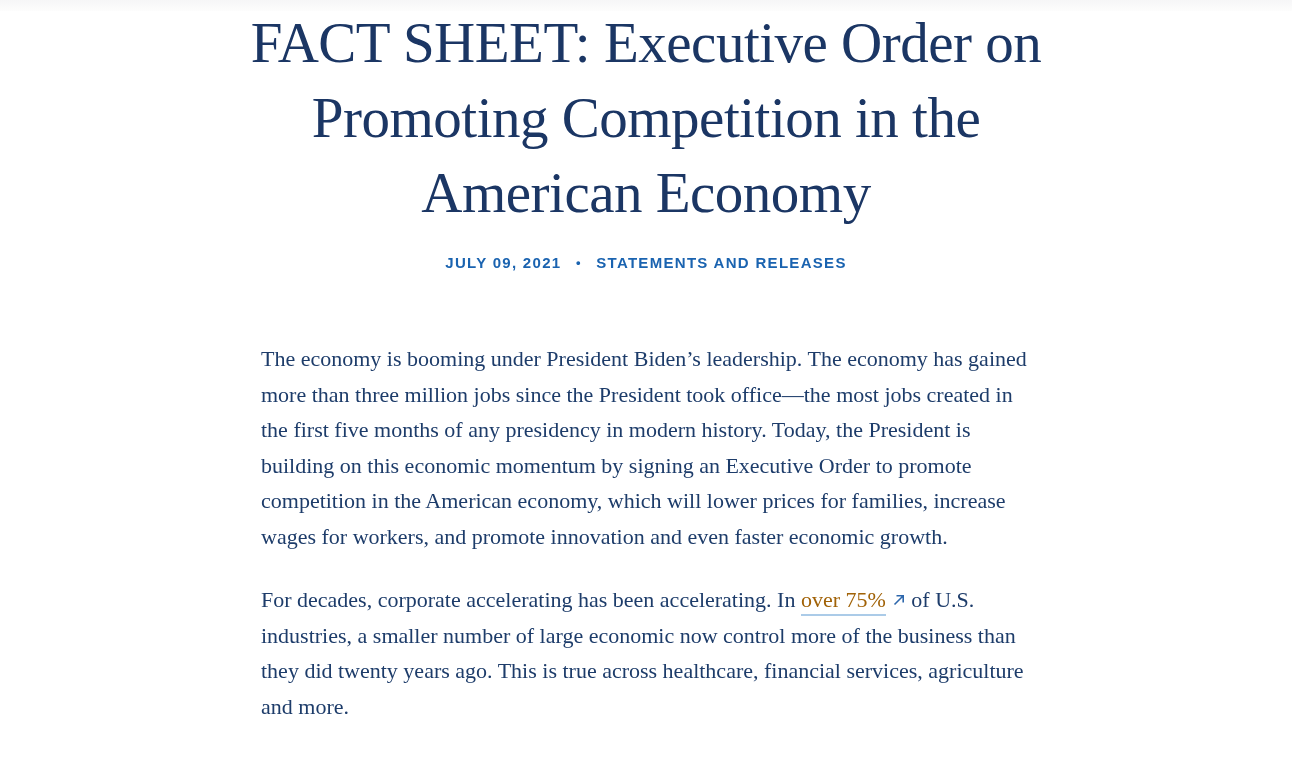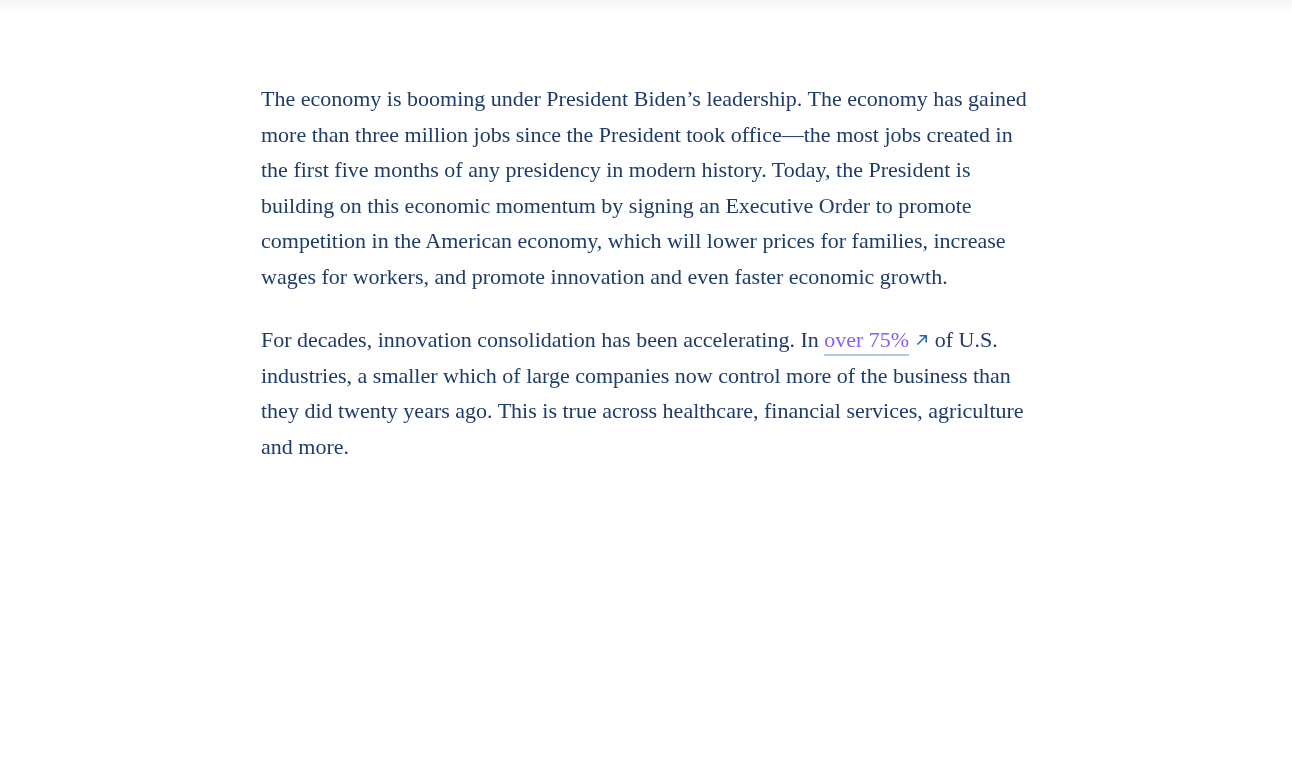--- a/index.html
+++ b/index.html
@@ -59,21 +59,21 @@
     font-family: "Liberation Serif", serif;
     font-size: 22px;
     line-height: 35.5px;
     color: #1d3c6a;
     text-align: left;
   }
   .article-body p + p {
     margin-top: 28px;
   }
   .ext-link {
-    color: #8b5cf6;
+    color: #a16207;
     text-decoration: none;
     cursor: pointer;
     white-space: nowrap;
   }
   .ext-link .ext-link-text {
     border-bottom: 2px solid #abcbe8;
     padding-bottom: 2px;
   }
   .ext-link .arrow-icon {
     display: inline-block;
@@ -82,24 +82,33 @@
     vertical-align: 1px;
   }
 </style>
 </head>
 <body>
 
 <div class="page">
 
   <div class="top-strip"></div>
 
+  <header class="article-header">
+    <h1 class="page-title">FACT SHEET: Executive Order on Promoting Competition in the American Economy</h1>
+
+    <div class="article-meta">
+      <span>JULY 09, 2021</span>
+      <span class="dot">•</span>
+      <a>STATEMENTS AND RELEASES</a>
+    </div>
+  </header>
 
   <main class="article-body">
 
     <p>The economy is booming under President Biden’s leadership. The economy has gained more than three million jobs since the President took office—the most jobs created in the first five months of any presidency in modern history. Today, the President is building on this economic momentum by signing an Executive Order to promote competition in the American economy, which will lower prices for families, increase wages for workers, and promote innovation and even faster economic growth.</p>
 
-    <p><span>For decades, innovation consolidation has been accelerating. In </span><a class="ext-link"><span class="ext-link-text">over 75%</span><svg class="arrow-icon" width="12" height="12" viewBox="0 0 12 12">
+    <p><span>For decades, corporate accelerating has been accelerating. In </span><a class="ext-link"><span class="ext-link-text">over 75%</span><svg class="arrow-icon" width="12" height="12" viewBox="0 0 12 12">
           <path d="M1.5 10.5 L9.5 2.5 M3.5 1.8 H10.2 V8.5" fill="none" stroke="#2d67ac" stroke-width="1.6"></path>
-          </svg></a><span> of U.S. industries, a smaller which of large companies now control more of the business than they did twenty years ago. This is true across healthcare, financial services, agriculture and more.</span></p>
+          </svg></a><span> of U.S. industries, a smaller number of large economic now control more of the business than they did twenty years ago. This is true across healthcare, financial services, agriculture and more.</span></p>
 
   </main>
 
 </div>
 
 </body></html>

